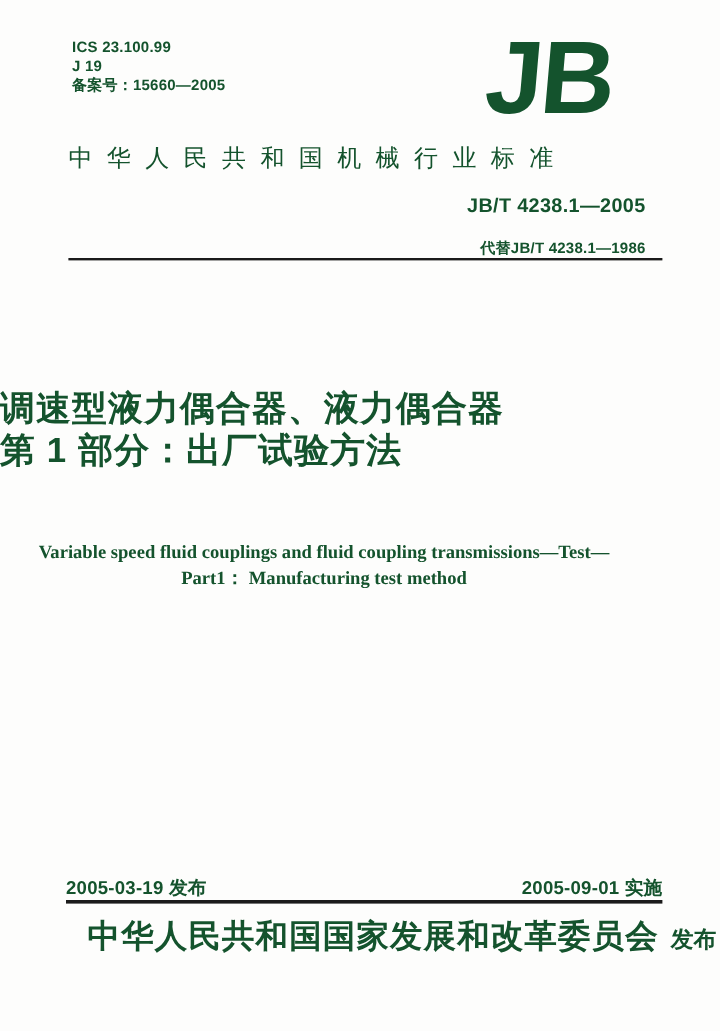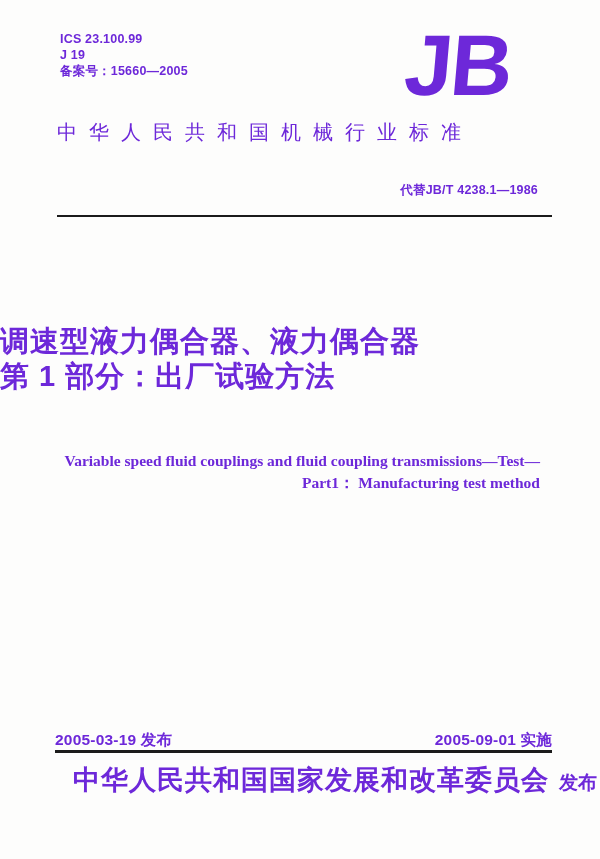--- a/index.html
+++ b/index.html
@@ -1,21 +1,21 @@
 <!DOCTYPE html>
 <html><head>
 <meta charset="utf-8">
 <style>
   html,body{margin:0;padding:0;background:#e9e9e9;}
   .page{
     position:relative;
     width:600px;height:859px;
     margin:0 auto;
     background:#fdfdfc;
-    color:#6d28d9;
+    color:#14532d;
     font-family:"Liberation Sans", sans-serif;
     overflow:hidden;
   }
   
   .meta{
     position:absolute;left:60px;top:31px;
     font-size:12.5px;font-weight:bold;line-height:16px;
     letter-spacing:.2px;
   }
   
@@ -47,21 +47,21 @@
   }
   
   .title-cn{
     position:absolute;left:0;top:324px;width:600px;
     font-weight:bold;
     font-size:29px;line-height:35px;letter-spacing:1px;
   }
   
   .title-en{
     position:absolute;left:0;top:450px;width:540px;
-    text-align:right;
+    text-align:center;
     font-family:"Liberation Serif", serif;
     font-weight:bold;font-size:15.5px;line-height:22px;
   }
   
   .dates{
     position:absolute;left:55px;top:730px;width:497px;
     display:flex;justify-content:space-between;
     font-size:15.5px;font-weight:bold;letter-spacing:.2px;
   }
   
@@ -81,20 +81,21 @@
     <div>ICS 23.100.99</div>
     <div>J 19</div>
     <div>备案号：15660—2005</div>
   </div>
 
   <div class="logo">JB</div>
 
   <div class="header-title">中华人民共和国机械行业标准</div>
 
   <div class="std-block">
+    <div class="std-no">JB/T 4238.1—2005</div>
     <div class="std-replaces">代替JB/T 4238.1—1986</div>
   </div>
 
   <div class="rule-top"></div>
 
   <div class="title-cn">
     <div>调速型液力偶合器、液力偶合器</div>
     <div>第 1 部分：出厂试验方法</div>
   </div>
 

